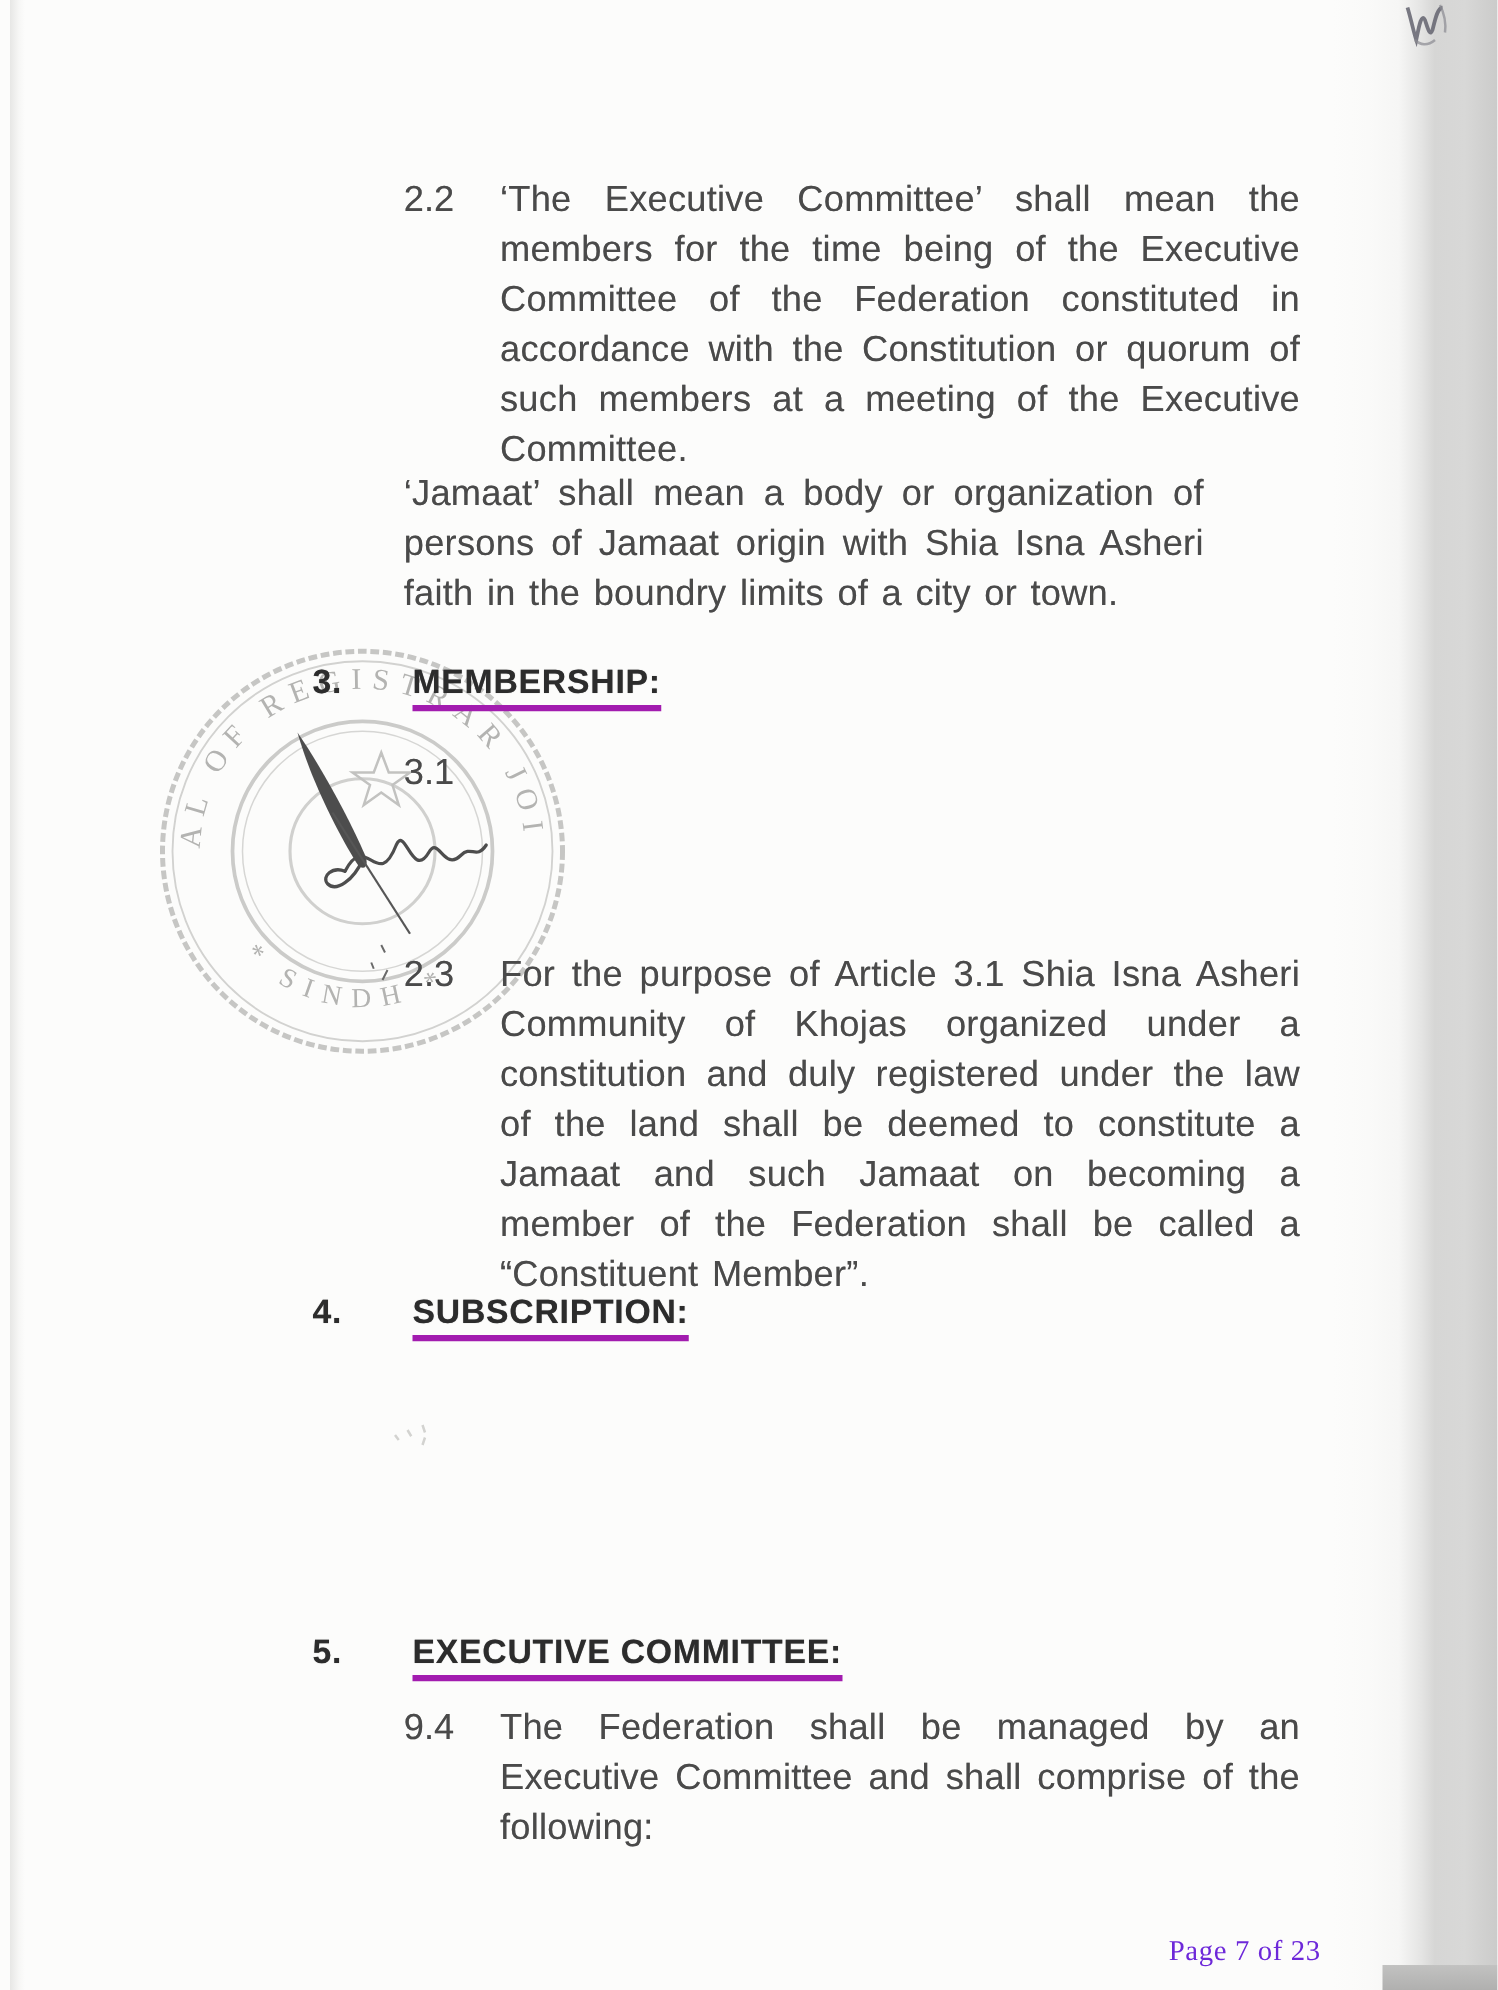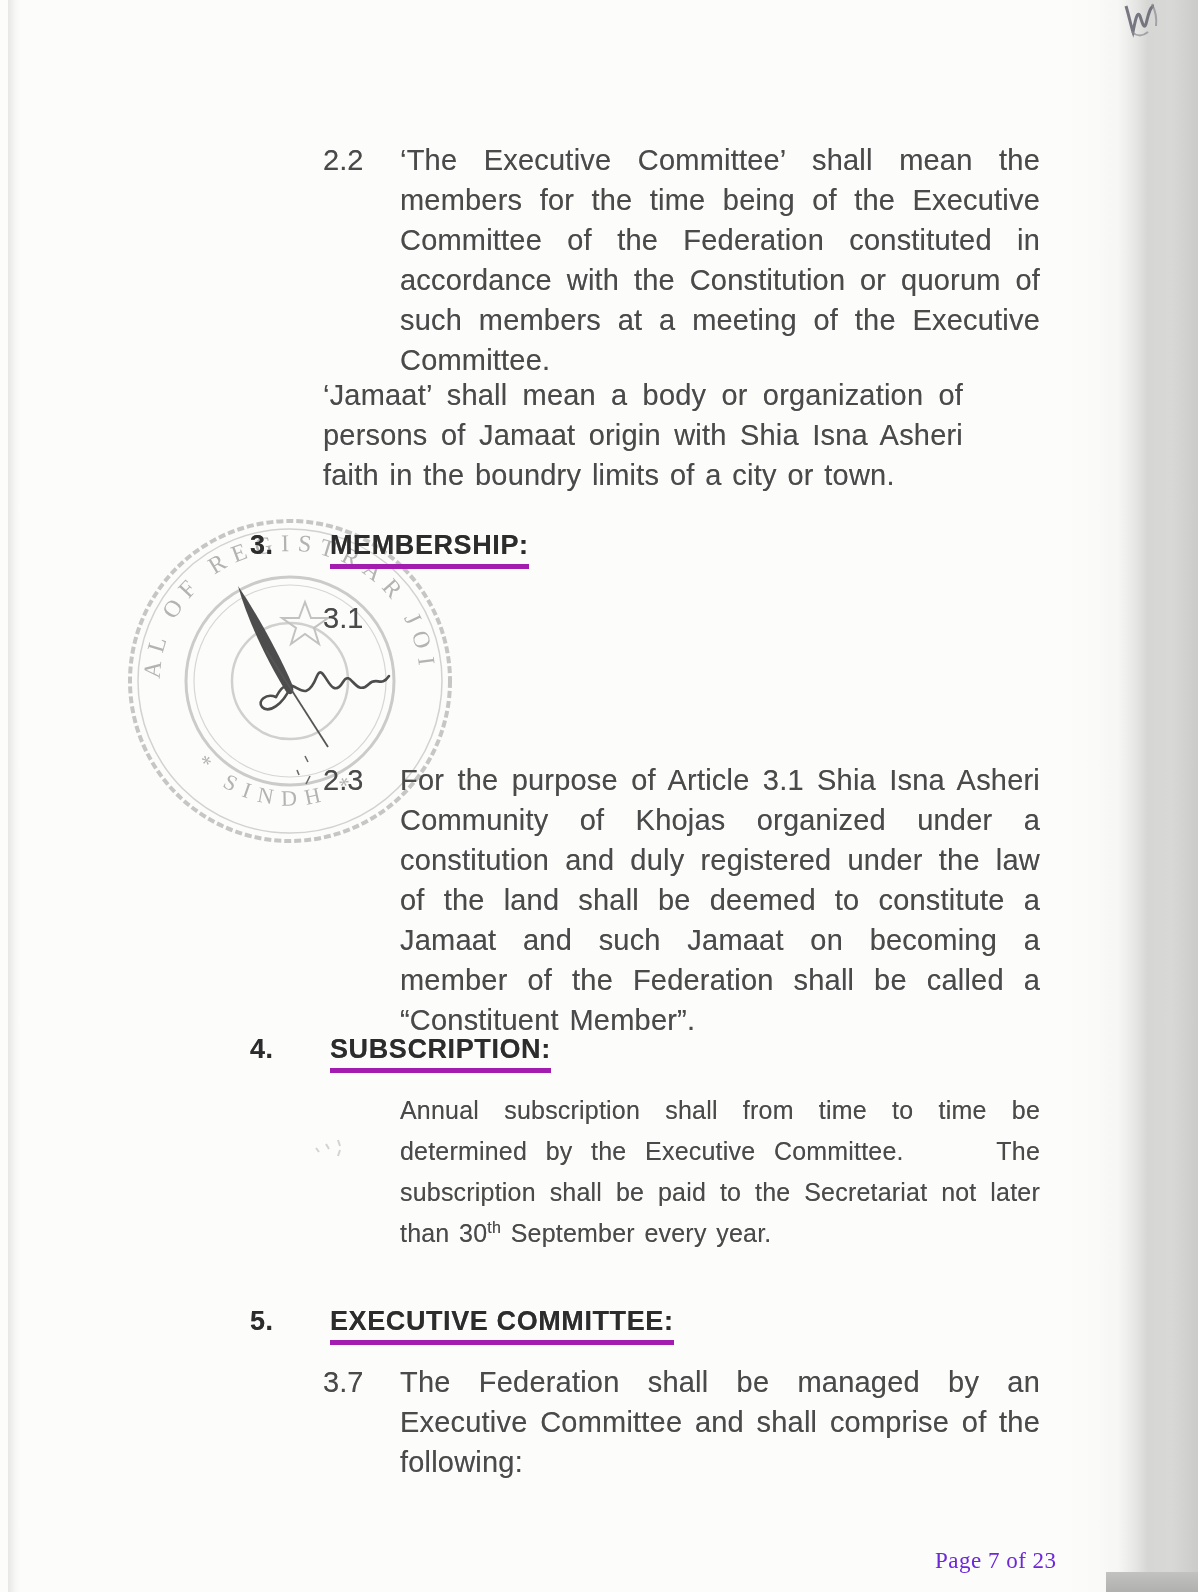--- a/index.html
+++ b/index.html
@@ -127,31 +127,28 @@
   <div class="clause" style="left:323px;top:760px;">
     <div class="num">2.3</div>
     <div class="body">For the purpose of Article 3.1 Shia Isna Asheri Community of Khojas organized under a constitution and duly registered under the law of the land shall be deemed to constitute a Jamaat and such Jamaat on becoming a member of the Federation shall be called a “Constituent Member”.</div>
   </div>
 
   <div class="heading" style="left:250px;top:1034px;">
     <div class="hnum">4.</div>
     <div class="htitle">SUBSCRIPTION:</div>
   </div>
 
-  <div class="para" style="left:400px;top:1090px;">
-    <span>Annual subscription shall from time to time be determined by the Executive Committee. &nbsp; &nbsp; The subscription shall be paid to the Secretariat not later than 30</span><sup>th</sup><span> September every year.</span>
-  </div>
 
   <div class="heading" style="left:250px;top:1306px;">
     <div class="hnum">5.</div>
     <div class="htitle">EXECUTIVE COMMITTEE:</div>
   </div>
 
   <div class="clause" style="left:323px;top:1362px;">
-    <div class="num">3.7</div>
+    <div class="num">9.4</div>
     <div class="body">The Federation shall be managed by an Executive Committee and shall comprise of the following:</div>
   </div>
 
   <div class="smudge">
     <svg width="50" height="30" viewBox="0 0 50 30">
       <path d="M6 18 l3 4 M16 14 l3 5 M28 10 l2 6 M30 20 l-2 6" stroke="#c9c9c6" stroke-width="2" fill="none"></path>
     </svg>
   </div>
 
   <div class="corner-mark">

